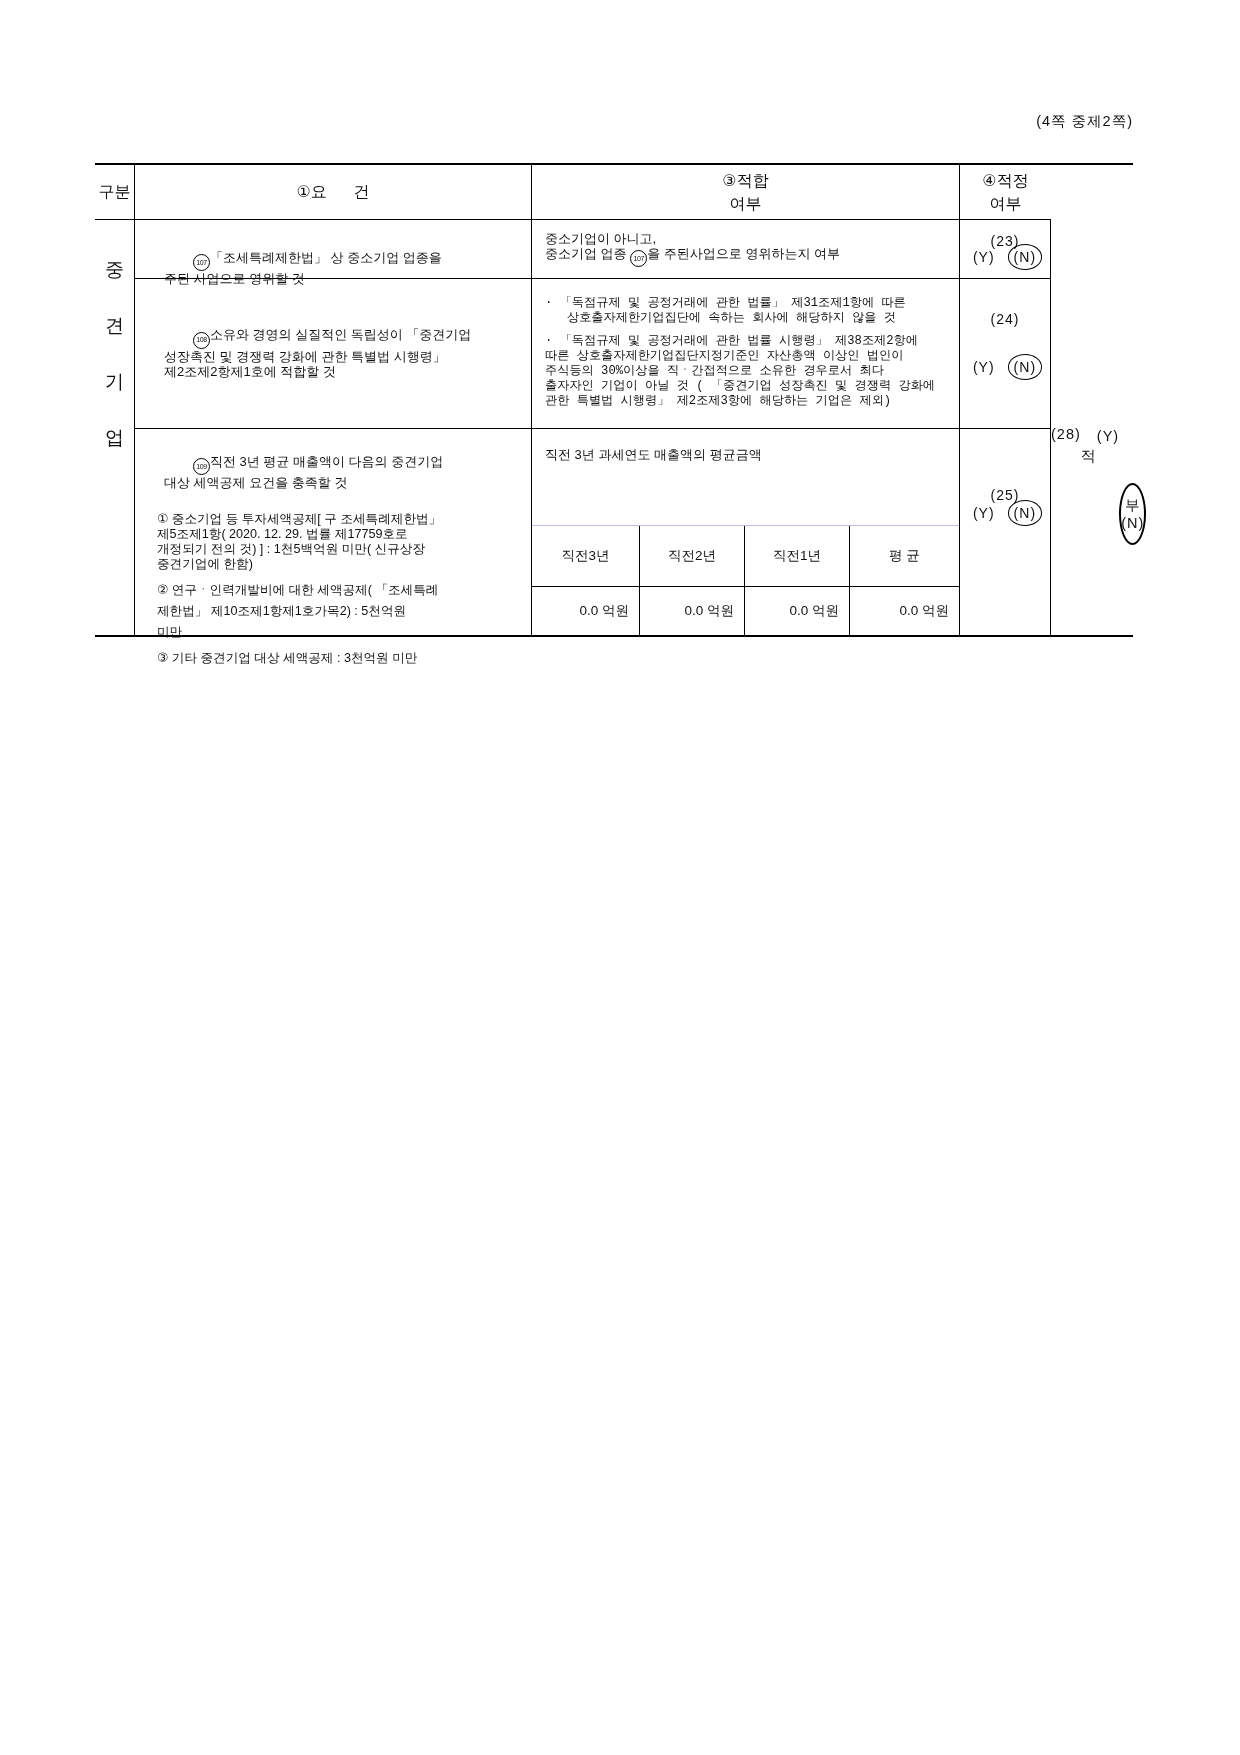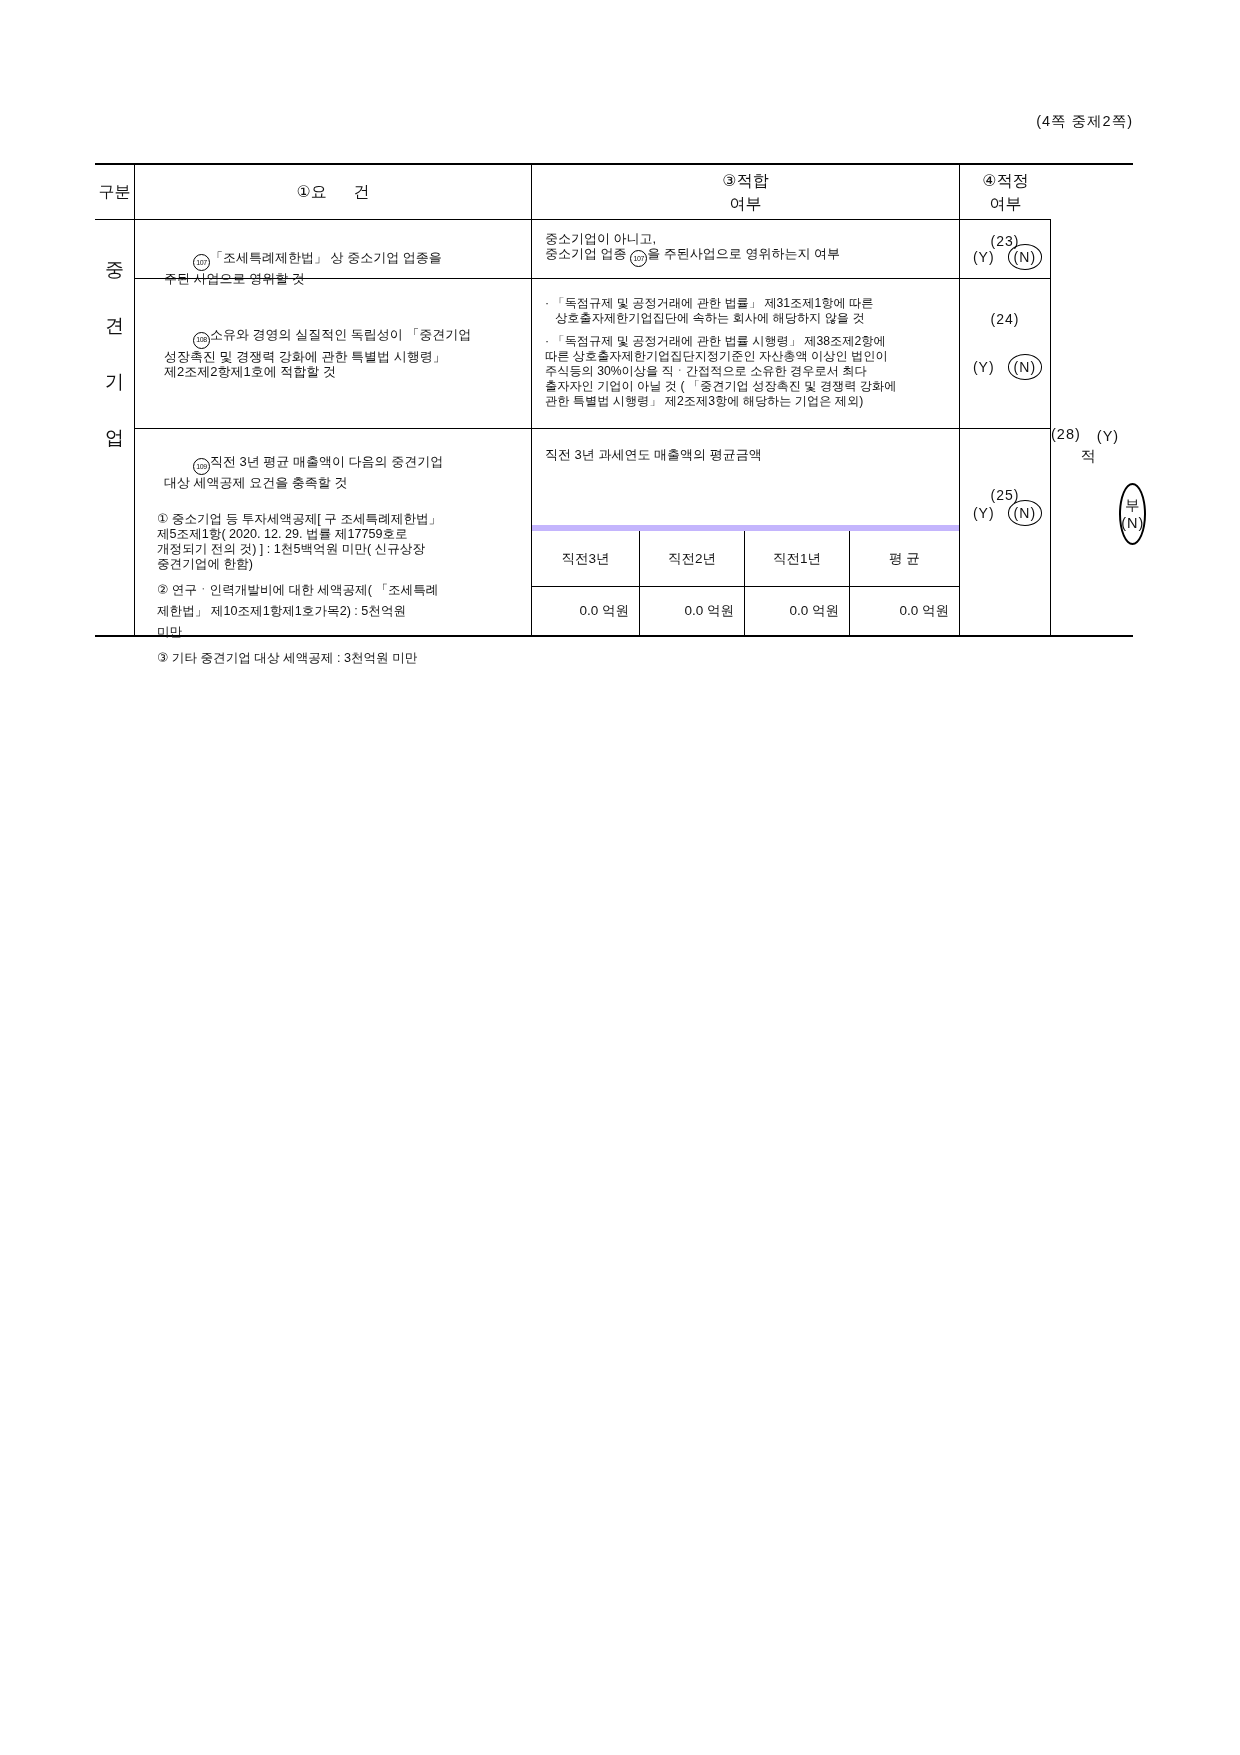--- a/index.html
+++ b/index.html
@@ -41,21 +41,21 @@
     width:15px;height:15px;border:1px solid #000;border-radius:50%;
     font-size:7px;letter-spacing:-0.4px;vertical-align:-3px;text-indent:0;
     flex:none;
   }
   .reqcell{padding:14px 6px 0 12px;}
   .reqcell-mid{display:flex;flex-direction:column;justify-content:center;padding:0 6px 0 12px;}
   .reqcell-3{padding:9px 6px 0 12px;}
   .gap6{margin-top:6px;}
   .gap8{margin-top:8px;}
   .revcell-1{display:flex;flex-direction:column;justify-content:center;padding:0 6px 0 13px;}
-  .revcell-2{padding:17px 6px 15px 13px;}
+  .revcell-2{padding:17px 6px 15px 13px;font-family:Liberation Mono, monospace;}
   .revcell-3{padding:0;}
   .rev3label{padding:18px 0 0 13px;}
   
   .fitcell{display:flex;flex-direction:column;align-items:center;font-size:14px;letter-spacing:1px;}
   .fit1{justify-content:center;}
   .fit2{justify-content:center;gap:32px;padding-bottom:22px;box-sizing:border-box;}
   .fit3{justify-content:flex-start;padding-top:58px;gap:2px;}
   .yn{display:flex;gap:13px;align-items:center;}
   .ncirc{
     border:1.7px solid #000;border-radius:50%;padding:4px 5px;
@@ -67,21 +67,21 @@
   .prop-fity{margin-top:4px;}
   .bigcirc{
     margin-top:160px;width:50px;height:62px;border:2px solid #000;border-radius:50%;
     display:flex;flex-direction:column;align-items:center;justify-content:center;
     line-height:18px;box-sizing:border-box;
   }
   
   .subtbl{
     position:absolute;left:0;right:0;bottom:0;top:96px;
     display:grid;grid-template-columns:108px 105px 105px auto;grid-template-rows:1fr 48px;
-    border-top:6px solid #c4b5fd;
+    border-top:1px solid #c4b5fd;
   }
   .scell{box-sizing:border-box;display:flex;align-items:center;font-size:13.5px;}
   .shead{justify-content:center;}
   .sval{justify-content:flex-end;padding-right:10px;}
 </style>
 </head>
 <body>
 
 <div class="page">
 

